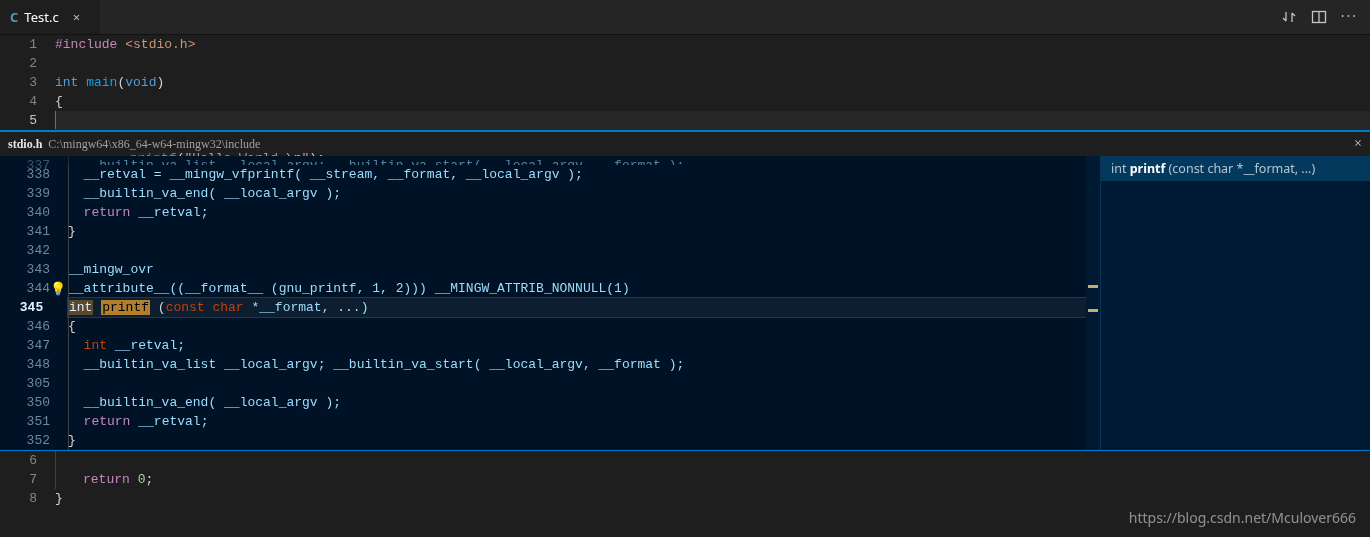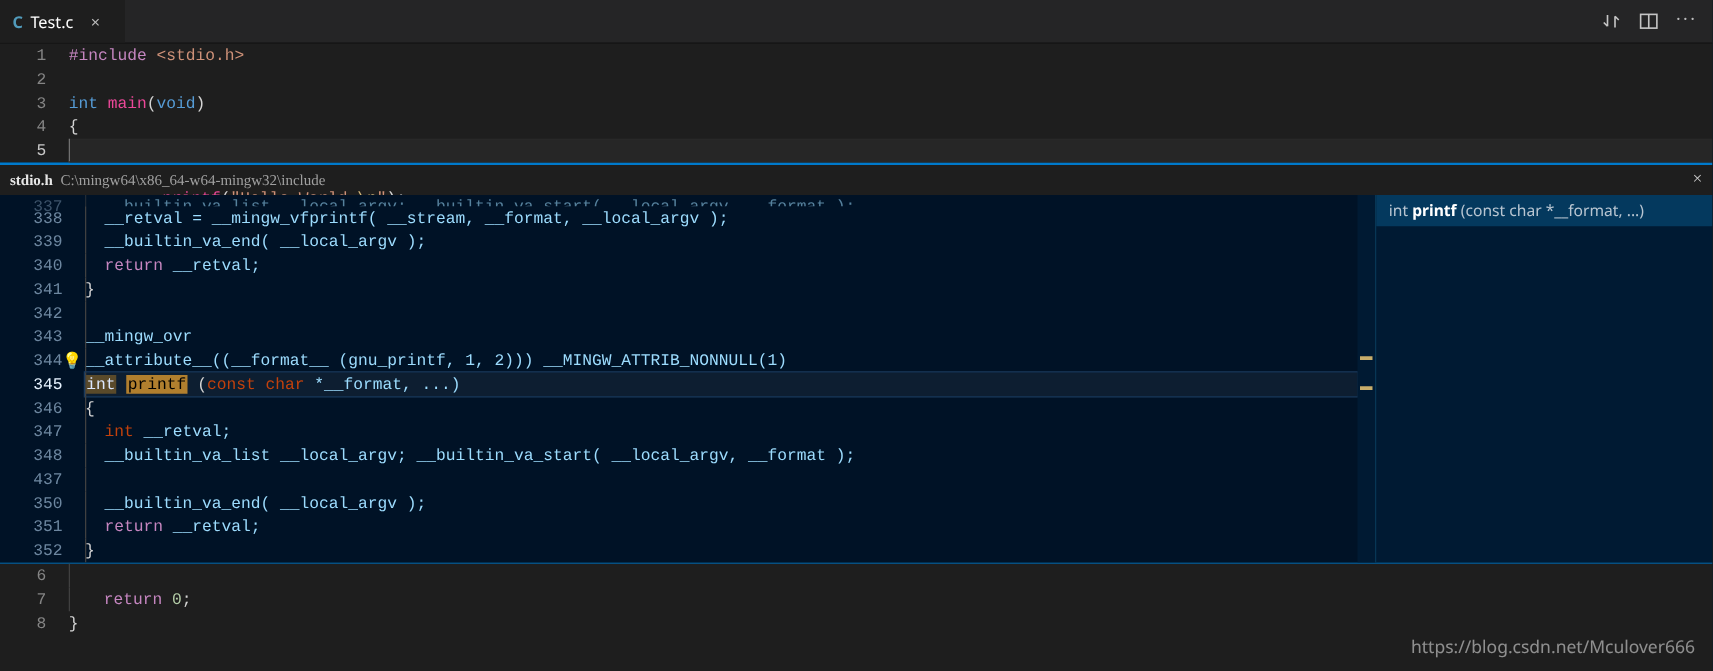--- a/index.html
+++ b/index.html
@@ -67,21 +67,21 @@
   .active-line { background: rgba(255,255,255,0.04); }
   .active-line .indent-guide { background: #707070; }
   .active-line::before, .active-line::after {
     content: ""; position:absolute; left:0; right:0; height:1px; background: #282828;
   }
   .active-line::before { top:0; }
   .active-line::after { bottom:0; }
 
   
   .kw { color: #569cd6; }
-  .fn { color: #ec4899; }
+  .fn { color: #0ea5e9; }
   .str { color: #ce9178; }
   .inc { color: #c586c0; }
   .incfile { color: #ce9178; }
   .num { color: #b5cea8; }
   .esc { color: #d7ba7d; }
   .br  { color: #d4d4d4; }
   .pn  { color: #d4d4d4; }
 
   
   .peek {
@@ -110,21 +110,21 @@
   }
   .peek-editor {
     flex: 1;
     display: flex;
     background: #001226;
     position: relative;
     overflow: hidden;
     padding-left: 13px;
   }
   .peek-editor .gutter { color: #6d87a0; }
-  .peek-editor .gutter .active { color: #e6f3ff; font-weight: normal; }
+  .peek-editor .gutter .active { color: #e6f3ff; font-weight: bold; text-align: center; }
   .peek-editor .code .cl { color: #9cdcfe; }
   .peek-editor .pn, .peek-editor .br { color: #d4d4d4; }
   .peek-editor .type { color: #c2410c; }
   .peek-editor .ctrl { color: #c586c0; }
   .peek-editor .id { color: #9cdcfe; }
 
   .peek-editor .decl-line {
     background: rgba(255,255,255,0.05);
     outline: 1px solid #1a3a5c;
   }
@@ -242,21 +242,21 @@
           <div class="ln">339</div>
           <div class="ln">340</div>
           <div class="ln">341</div>
           <div class="ln">342</div>
           <div class="ln">343</div>
           <div class="ln">344</div>
           <div class="ln active">345</div>
           <div class="ln">346</div>
           <div class="ln">347</div>
           <div class="ln">348</div>
-          <div class="ln">437</div>
+          <div class="ln">305</div>
           <div class="ln">350</div>
           <div class="ln">351</div>
           <div class="ln">352</div>
         </div>
       <div class="code" id="peek-code">
           <div class="cl" style="position: relative; opacity: 0.55; overflow: hidden; height: 9px;"><span class="indent-guide" style="left: 0px;"></span><span class="id">  __builtin_va_list __local_argv; __builtin_va_start( __local_argv, __format );</span></div>
           <div class="cl" style="position: relative;"><span class="indent-guide" style="left: 0px;"></span><span class="id">  __retval = __mingw_vfprintf( __stream, __format, __local_argv );</span></div>
           <div class="cl" style="position: relative;"><span class="indent-guide" style="left: 0px;"></span><span class="id">  __builtin_va_end( __local_argv );</span></div>
           <div class="cl" style="position: relative;"><span class="indent-guide" style="left: 0px;"></span><span>  </span><span class="ctrl">return</span><span class="id"> __retval;</span></div>
           <div class="cl" style="position: relative;"><span class="indent-guide" style="left: 0px;"></span><span class="br">}</span></div>

